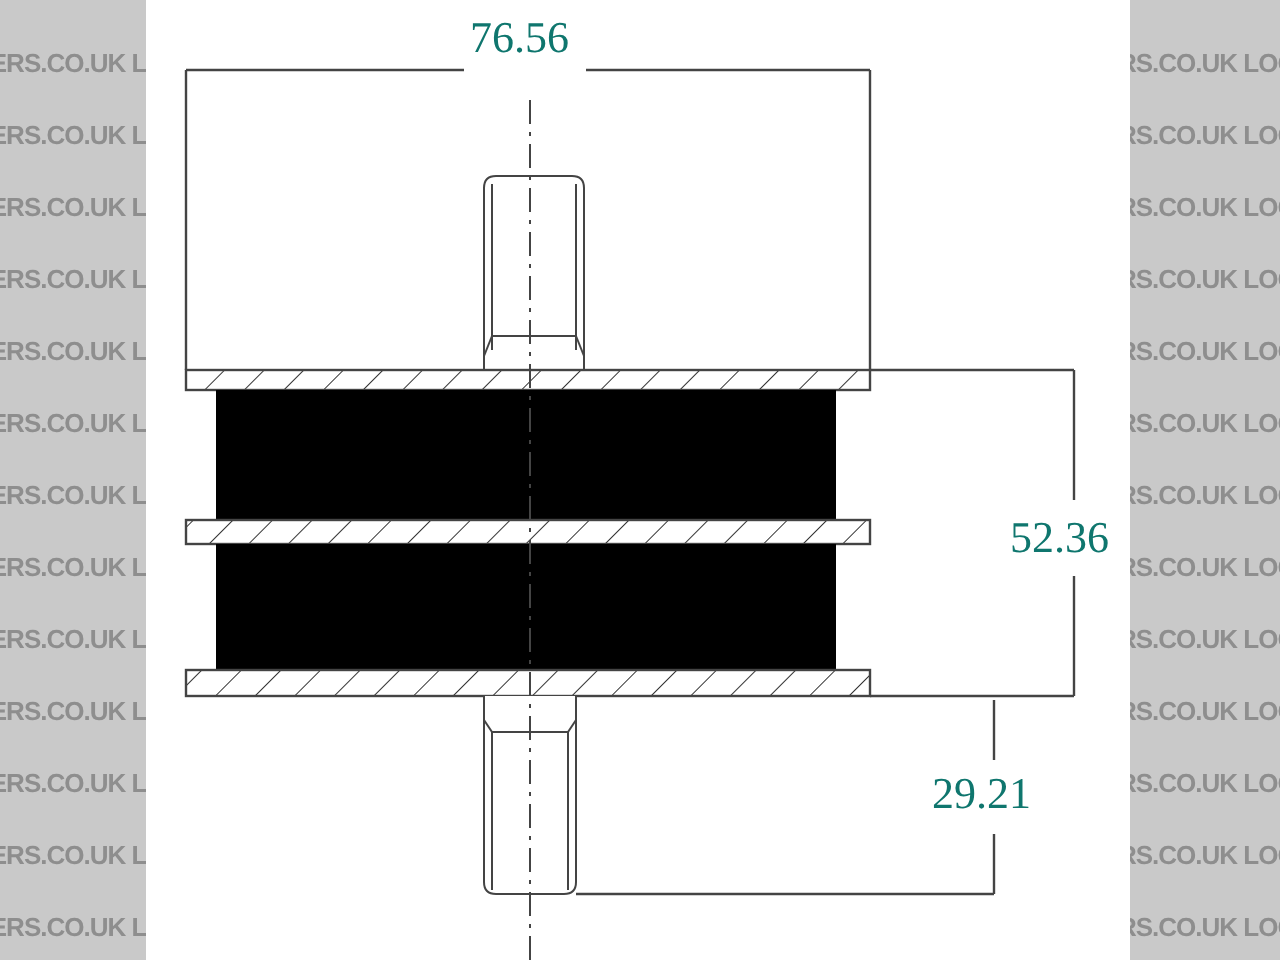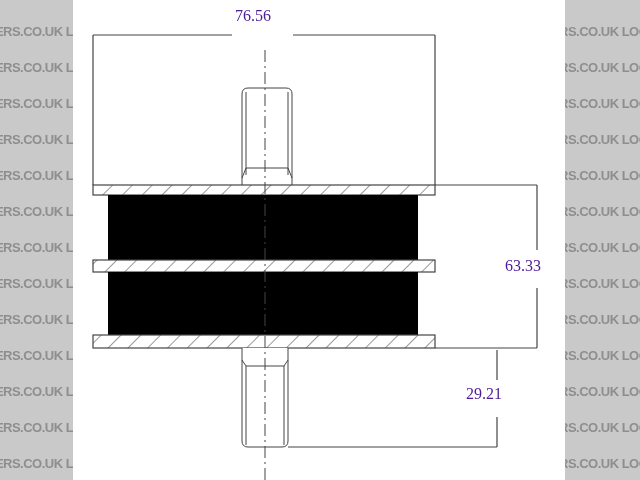--- a/index.html
+++ b/index.html
@@ -3,21 +3,21 @@
 <meta charset="utf-8">
 <style>
   html,body{margin:0;padding:0;}
   body{width:640px;height:480px;overflow:hidden;background:#c8c8c8;position:relative;font-family:"Liberation Serif",serif;}
   .wm{position:absolute;top:0;bottom:0;background:#c9c9c9;overflow:hidden;}
   .wm-left{left:0;width:73px;}
   .wm-right{left:565px;width:75px;}
   .wm-row{position:absolute;left:0;white-space:nowrap;font-family:"Liberation Sans",sans-serif;font-weight:bold;font-size:13px;color:#8e8e8e;letter-spacing:-0.5px;}
   .sheet{position:absolute;left:73px;top:0;width:492px;height:480px;background:#ffffff;}
   svg.drawing{position:absolute;left:0;top:0;}
-  .dim{position:absolute;font-family:"Liberation Serif",serif;font-size:16px;color:#4c1d95;background:#fff;line-height:1;}
+  .dim{position:absolute;font-family:"Liberation Serif",serif;font-size:22px;color:#0f766e;background:#fff;line-height:1;}
 </style>
 </head>
 <body>
 
 <div class="wm wm-left" id="wmL">
     <div class="wm-row" style="top: 24px; left: -14px;">DERS.CO.UK  LOCO</div>
     <div class="wm-row" style="top: 60px; left: -14px;">DERS.CO.UK  LOCO</div>
     <div class="wm-row" style="top: 96px; left: -14px;">DERS.CO.UK  LOCO</div>
     <div class="wm-row" style="top: 132px; left: -14px;">DERS.CO.UK  LOCO</div>
     <div class="wm-row" style="top: 168px; left: -14px;">DERS.CO.UK  LOCO</div>
@@ -102,14 +102,14 @@
   </g>
 
   <g stroke="#444" stroke-width="1.2" fill="none">
     <line x1="497" y1="350" x2="497" y2="380"></line>
     <line x1="497" y1="417" x2="497" y2="447"></line>
     <line x1="288" y1="447" x2="497" y2="447"></line>
   </g>
 </svg>
 
 <div class="dim" style="left:235px;top:8px;">76.56</div>
-<div class="dim" style="left:505px;top:258px;">63.33</div>
+<div class="dim" style="left:505px;top:258px;">52.36</div>
 <div class="dim" style="left:466px;top:386px;">29.21</div>
 
 </body></html>

